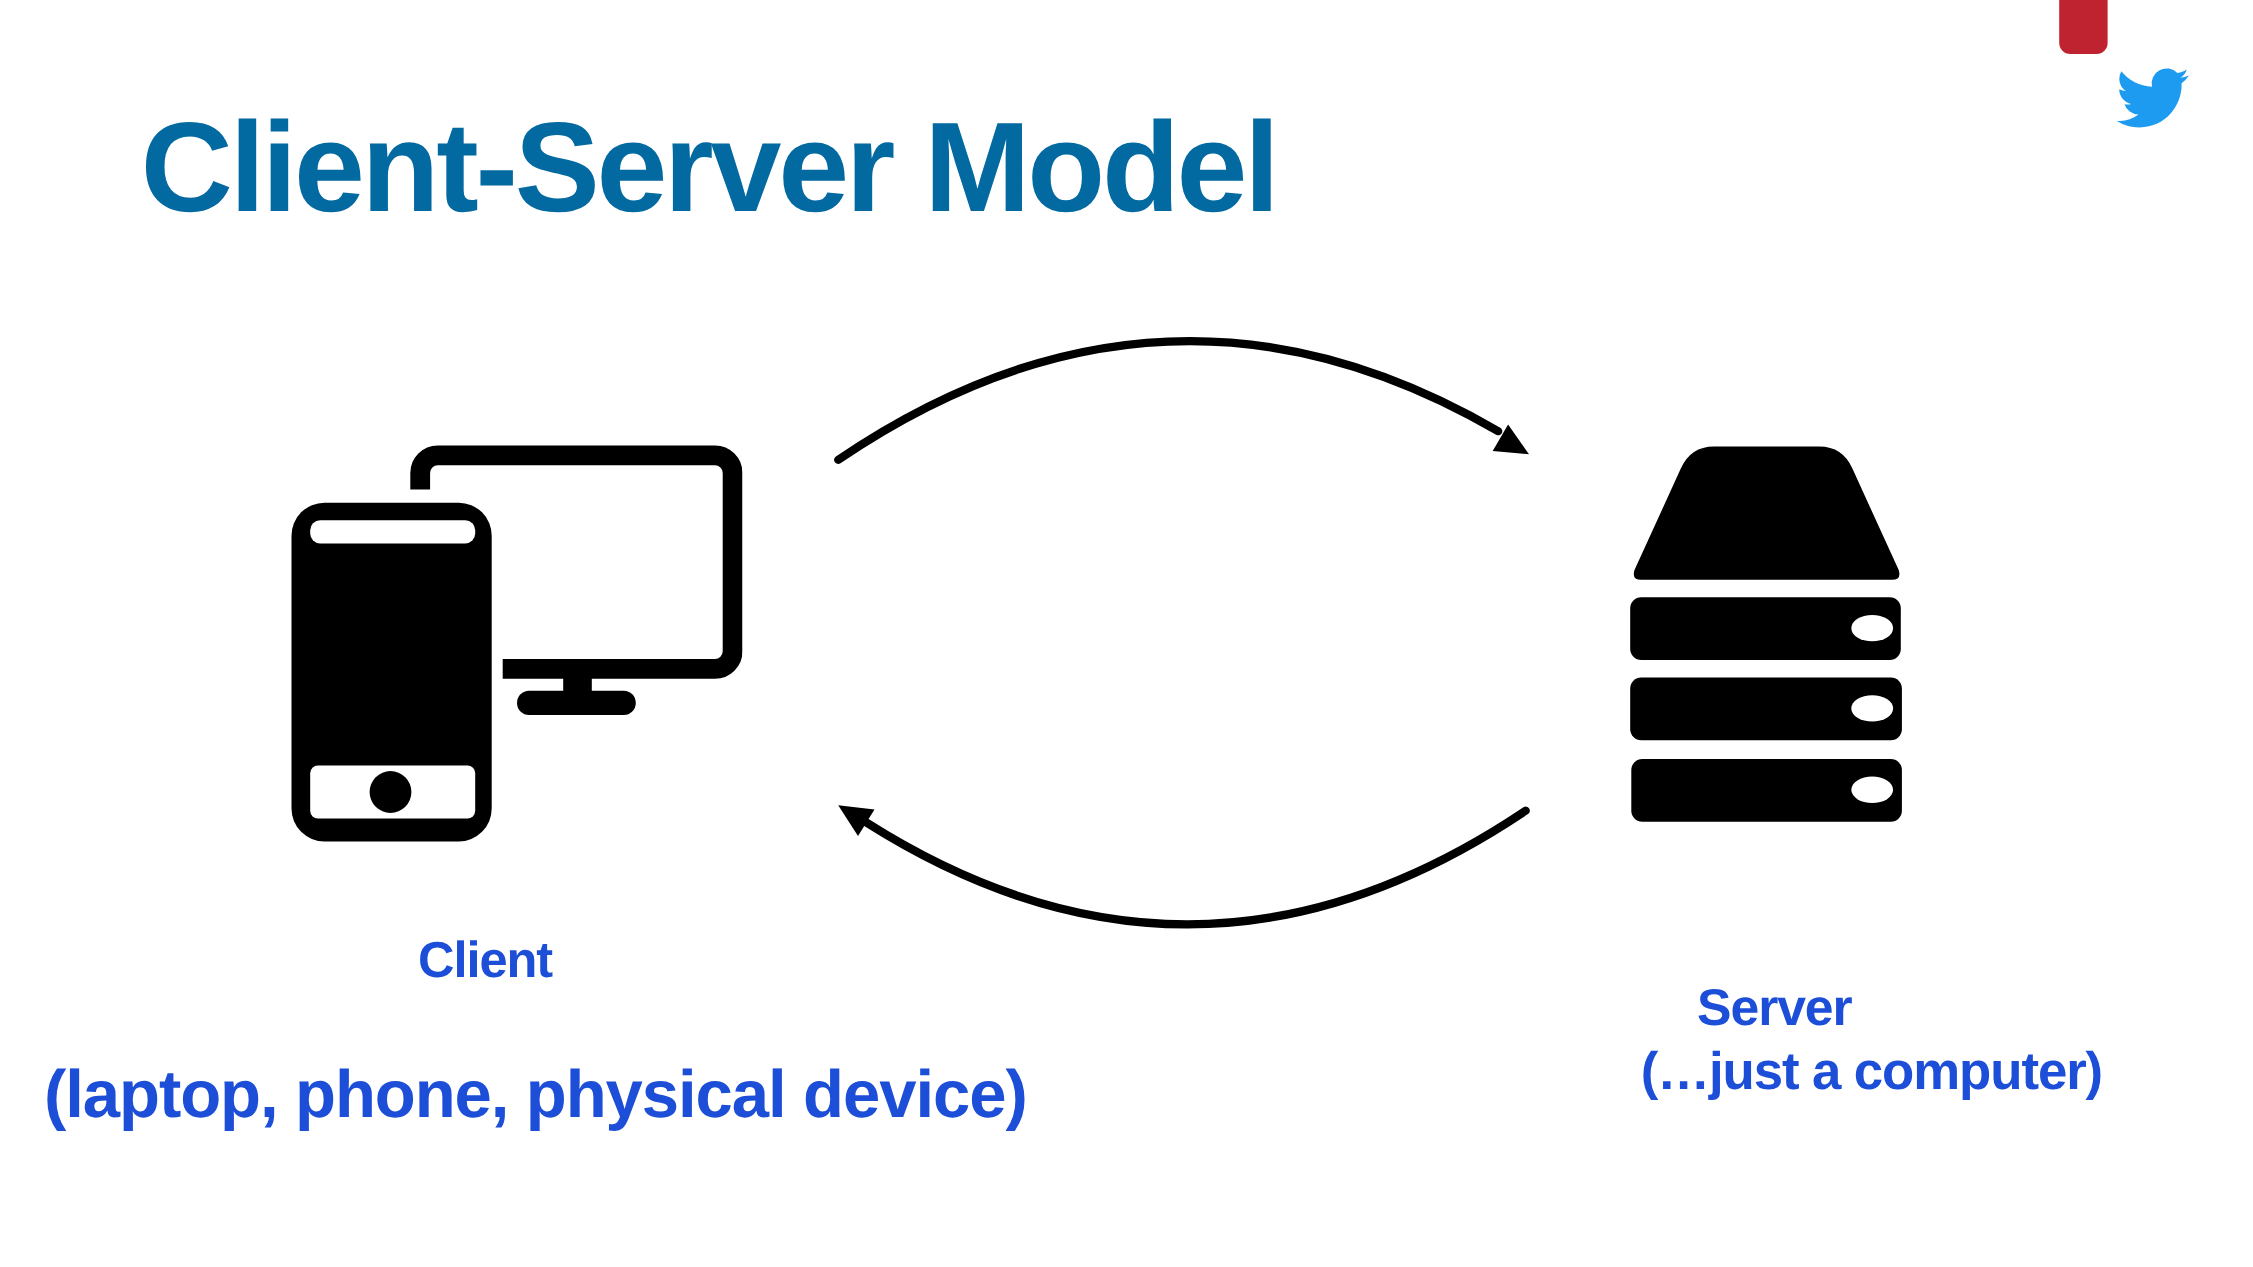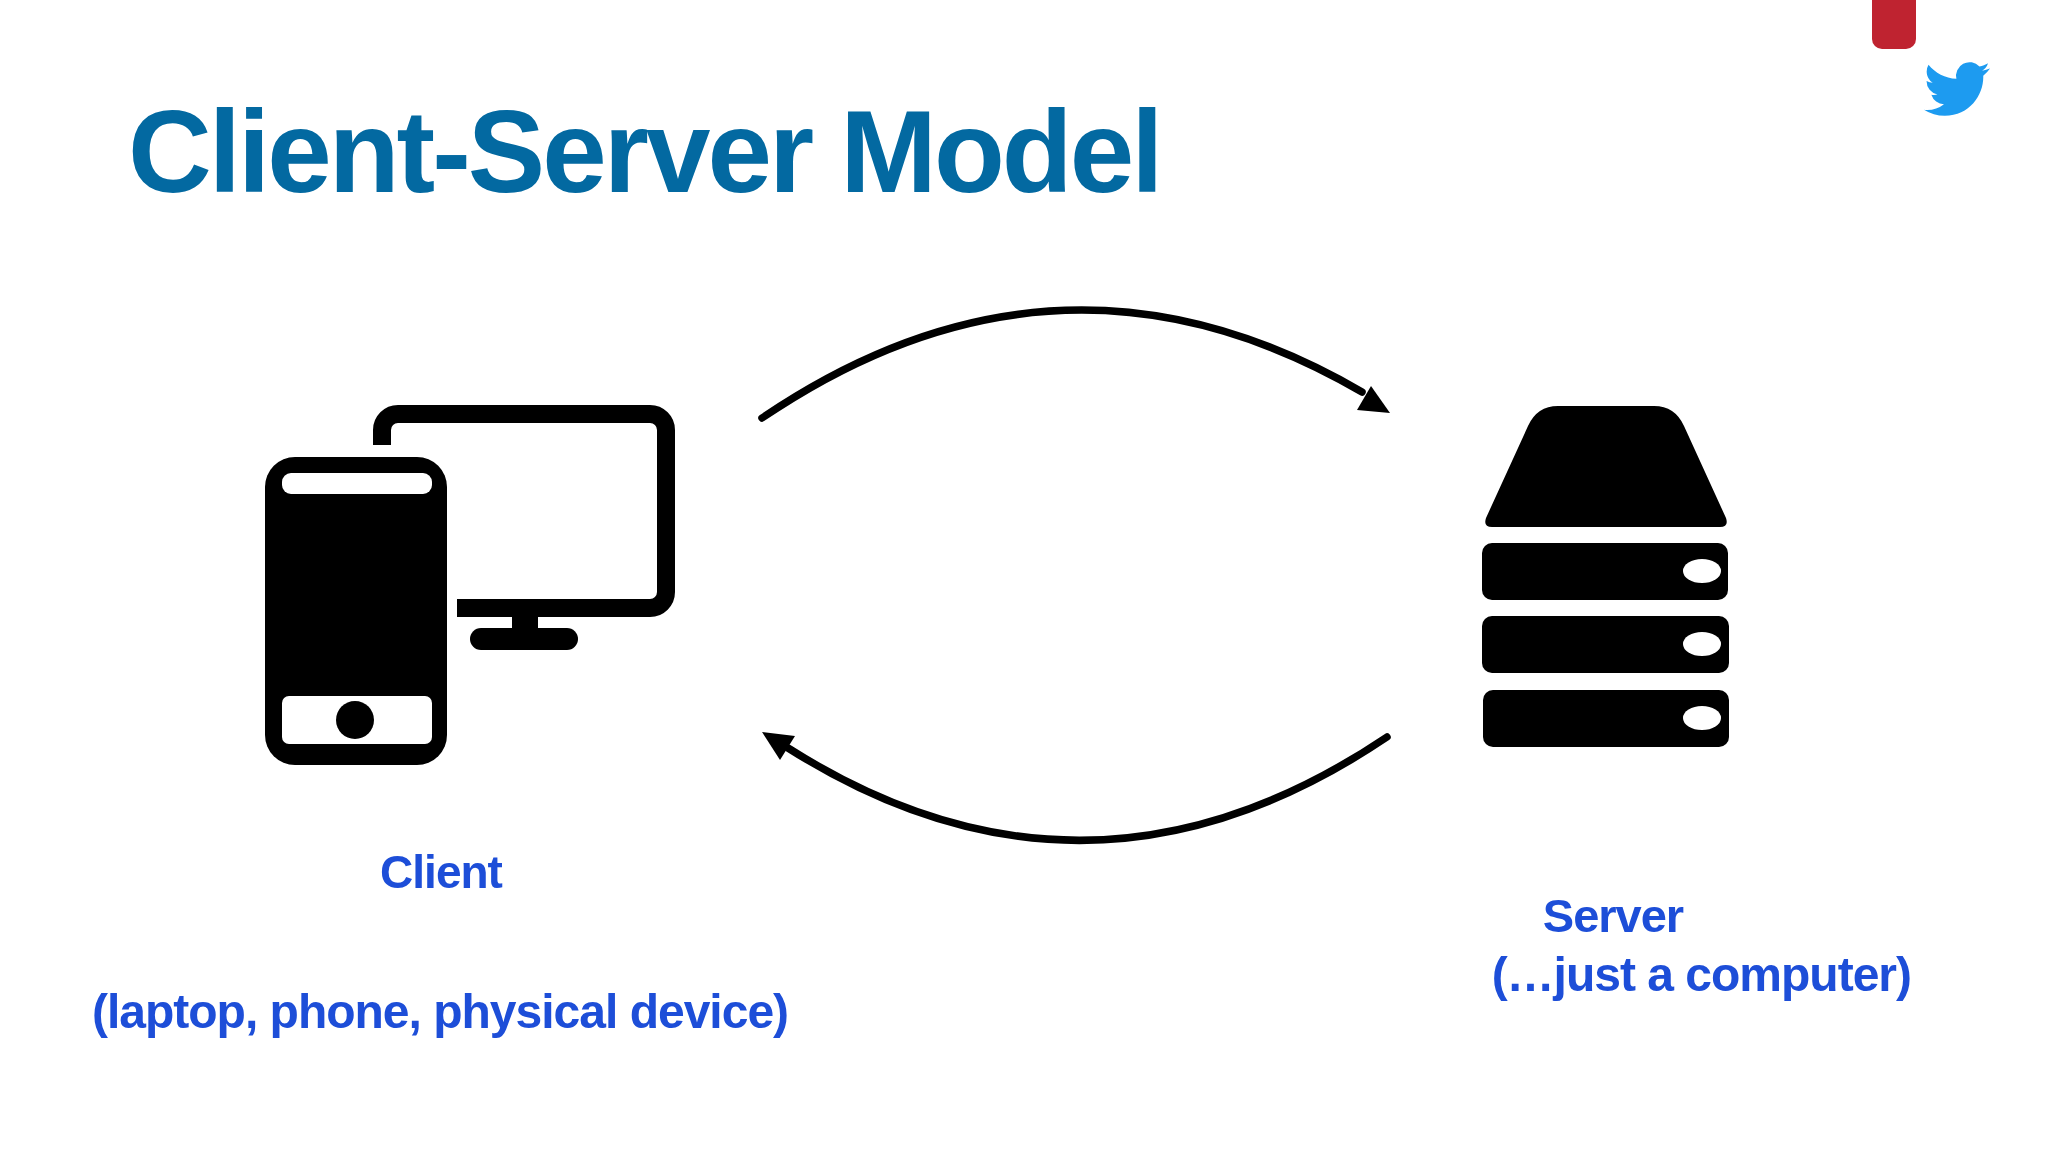--- a/index.html
+++ b/index.html
@@ -13,21 +13,21 @@
   .title{
     left:128px;top:94px;
     font-size:116px;font-weight:700;letter-spacing:-3px;
     white-space:nowrap;line-height:1;color:#0369a1;
   }
   .label{
     font-weight:700;line-height:1;text-align:center;
     letter-spacing:-1px;color:#1d4ed8;white-space:nowrap;
   }
   .client-label{left:141px;top:849px;width:600px;font-size:46px;}
-  .client-sublabel{left:40px;top:988px;width:800px;font-size:48px;}
+  .client-sublabel{left:40px;top:964px;width:800px;font-size:61px;}
   .server-label{left:1313px;top:892px;width:600px;font-size:47px;}
   .server-sublabel{left:1311px;top:951px;width:600px;font-size:48px;text-align:right;}
   .corner-mark{
     left:1872px;top:0;width:44px;height:49px;
     background:#bf2330;border-radius:0 0 10px 10px;
   }
   .twitter{left:1920px;top:56px;}
   .client-icon{left:255px;top:395px;}
   .server-icon{left:1478px;top:400px;}
   .arrows{left:0;top:0;width:2048px;height:1152px;pointer-events:none;}

